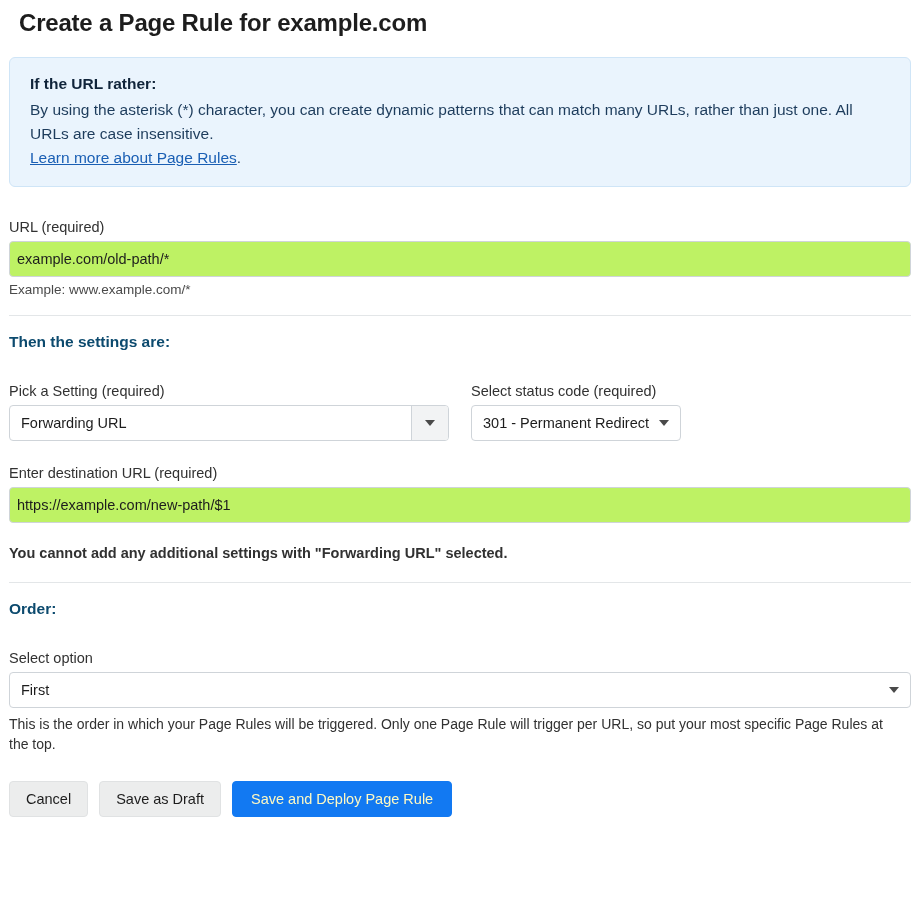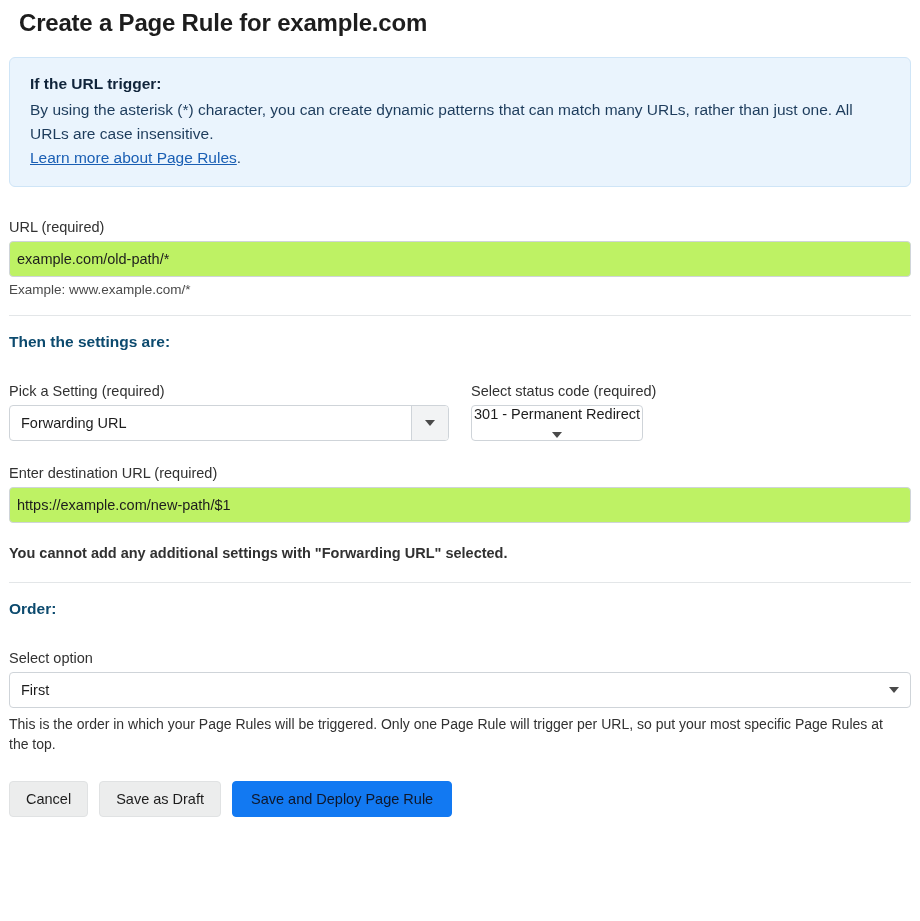--- a/index.html
+++ b/index.html
@@ -138,24 +138,23 @@
   }
   
   .select-inline {
     box-sizing: border-box;
     display: inline-flex;
     align-items: center;
     height: 36px;
     border: 1px solid #cfd4d9;
     border-radius: 4px;
     background: #fff;
-    padding: 0 2px;
+    padding: 0 11px;
     cursor: pointer;
     gap: 10px;
-    flex-direction: column;
   }
   .select-inline .value {
     font-size: 14.5px;
     color: #1d1d1d;
   }
   
   .select-full {
     box-sizing: border-box;
     width: 100%;
     height: 36px;
@@ -206,34 +205,34 @@
     justify-content: center;
     padding: 0 16px;
   }
   .btn-secondary {
     background: #eceded;
     color: #1d1d1d;
     border-color: #e0e2e3;
   }
   .btn-primary {
     background: #1279f2;
-    color: #0f172a;
+    color: #fef9c3;
     border-color: #1279f2;
     padding: 0 18px;
   }
 </style>
 </head>
 <body>
 
 <div class="page">
 
   <h1 class="page-title">Create a Page Rule for example.com</h1>
 
   <div class="callout">
-    <div class="callout-title">If the URL trigger:</div>
+    <div class="callout-title">If the URL rather:</div>
     <div class="callout-text">By using the asterisk (*) character, you can create dynamic patterns that can match many URLs, rather than just one. All URLs are case insensitive.</div>
     <div><span class="callout-link">Learn more about Page Rules</span><span class="callout-period">.</span></div>
   </div>
 
   <div class="field-label">URL (required)</div>
   <input class="text-input" type="text" value="example.com/old-path/*" style="">
   <div class="hint">Example: www.example.com/*</div>
 
   <hr class="divider">
 

